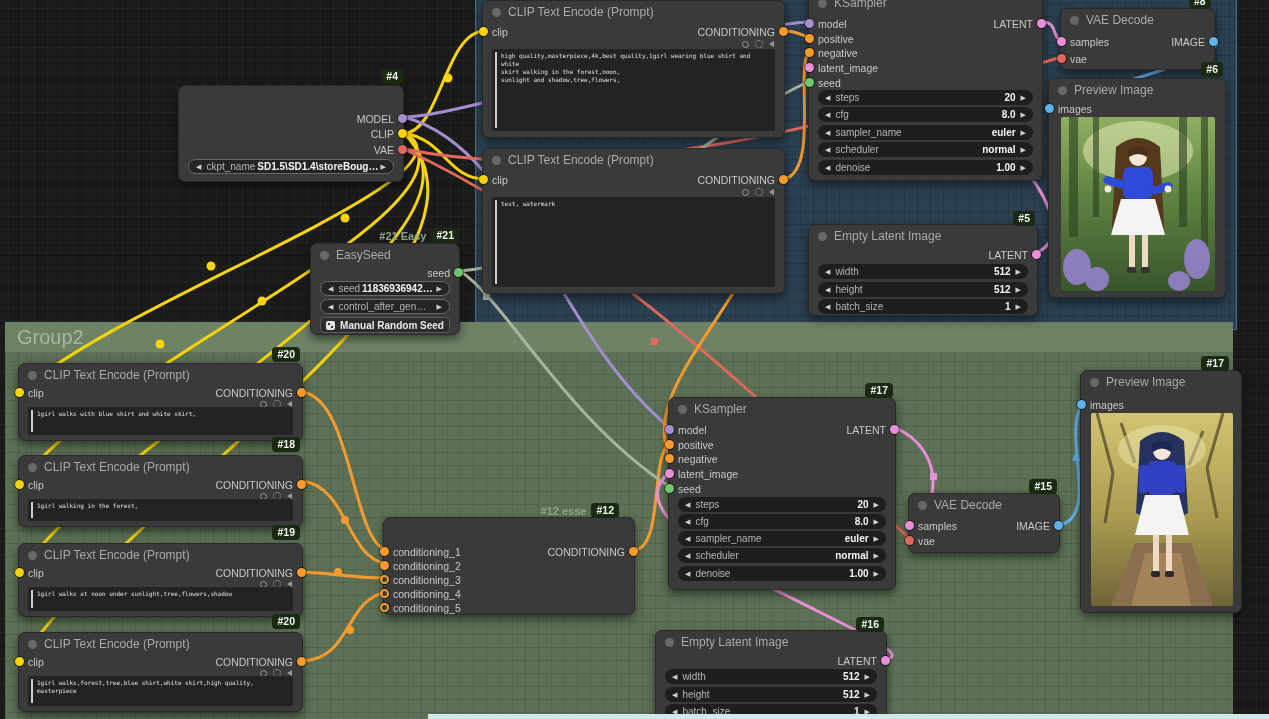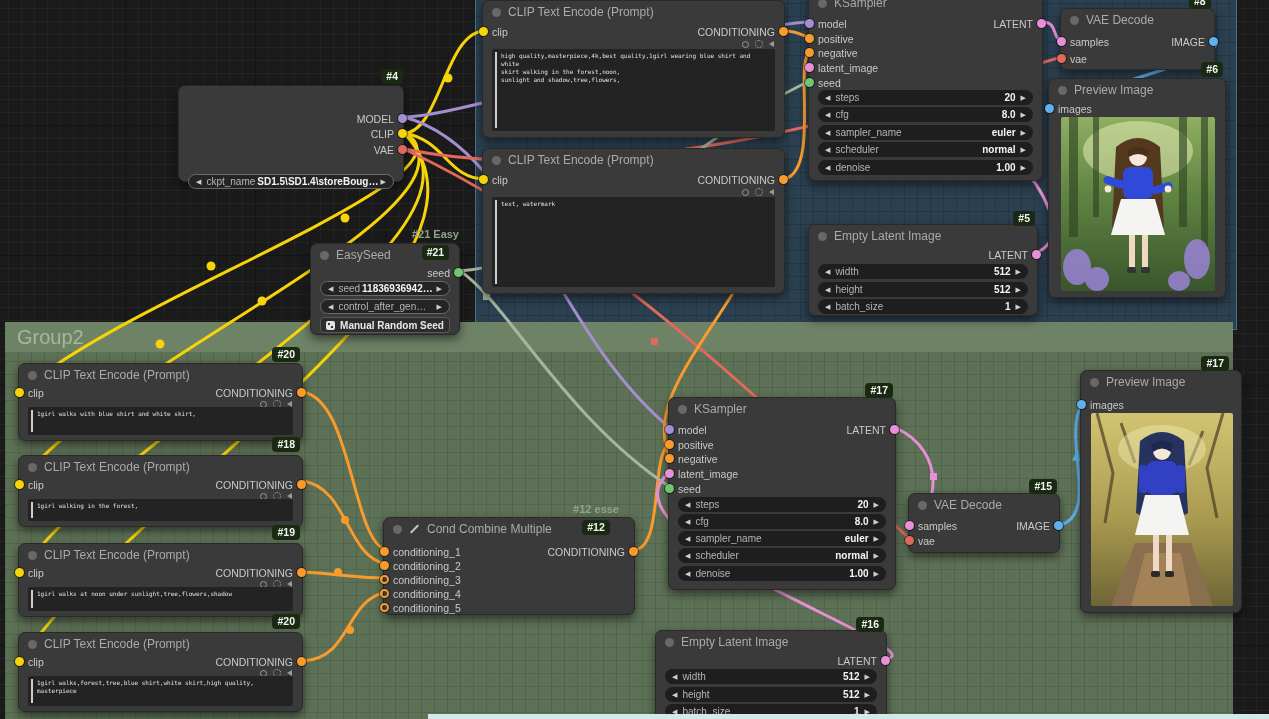--- a/index.html
+++ b/index.html
@@ -47,21 +47,21 @@
   .wbtn{position:absolute;left:9px;right:9px;height:16px;background:#2d2d2d;border:1px solid #595959;
     border-radius:4px;display:flex;align-items:center;justify-content:center;gap:5px;
     font-size:10px;font-weight:bold;color:#e9e9e9;box-sizing:border-box;}
   .ta{position:absolute;left:9px;right:9px;background:#232323;border-radius:2px;
     font-family:"DejaVu Sans Mono",monospace;font-size:6px;line-height:8px;color:#e2e2e2;
     padding:3px 4px 3px 9px;white-space:pre-wrap;box-sizing:border-box;overflow:hidden;}
   .ta::before{content:"";position:absolute;left:3px;top:3px;bottom:3px;width:2px;background:#cdcdcd;}
   .badge{position:absolute;background:#1a2a12;color:#f2f2f2;font-size:10.5px;font-weight:bold;
     line-height:15px;padding:0 5px;border-radius:4px;white-space:nowrap;z-index:4;}
   .extlabel{position:absolute;font-size:11px;font-weight:bold;color:#8ea487;white-space:nowrap;z-index:4;
-    display:flex;gap:5px;align-items:center;flex-direction:column;}
+    display:flex;gap:5px;align-items:center;}
   .icons{position:absolute;right:10px;display:flex;gap:6px;align-items:center;height:8px;}
   .ic-c{width:5px;height:5px;border:1px solid #9a9a9a;border-radius:50%;}
   .ic-g{width:6px;height:6px;border:1.5px dotted #a5a5a5;border-radius:50%;}
   .ic-s{width:0;height:0;border-top:3px solid transparent;border-bottom:3px solid transparent;border-right:5px solid #9a9a9a;}
   .ic-p{width:11px;height:2px;background:#c5c5c5;border-radius:1px;transform:rotate(-45deg);flex:none;}
   .ic-d{width:9px;height:9px;border-radius:2px;background:#e3e3e3;position:relative;flex:none;}
   .ic-d::after{content:"";position:absolute;inset:0;
     background:radial-gradient(circle at 3px 3px,#333 1px,transparent 1.4px),
                radial-gradient(circle at 6px 6px,#333 1px,transparent 1.4px);}
   .imgbox{position:absolute;border-radius:2px;overflow:hidden;}
@@ -132,21 +132,21 @@
       <i class="pdot out" style="background:#a48ed0;"></i>
     </div>
     <div class="prow right" style="top:41px;">
       <span>CLIP</span>
       <i class="pdot out" style="background:#f7d408;"></i>
     </div>
     <div class="prow right" style="top:57px;">
       <span>VAE</span>
       <i class="pdot out" style="background:#e0695c;"></i>
     </div>
-    <div class="widget bordered" style="top:88px;">
+    <div class="widget bordered" style="top:73px;">
       <span class="warr">◀</span>
       <span class="wname">ckpt_name</span>
       <span class="wval left">SD1.5\SD1.4\storeBoughtGy...</span>
       <span class="warr">▶</span>
     </div>
   </div>
 
   <div class="node" style="left:482px;top:0px;width:303px;height:138px;">
     <div class="ntitle">
       <span class="tdot"></span>
@@ -470,25 +470,20 @@
     </div>
     <div class="ta" style="top:43px;bottom:5px;">1girl walks,forest,tree,blue shirt,white skirt,high quality,
 masterpiece</div>
   </div>
 
   <div class="node" style="left:383px;top:517px;width:252px;height:98px;">
     <div class="extlabel" style="right:15px;top:-15px;">
       <span>#12 esse</span>
       <span class="badge" style="position:static;">#12</span>
     </div>
-    <div class="ntitle">
-      <span class="tdot"></span>
-      <i class="ic-p"></i>
-      <span>Cond Combine Multiple</span>
-    </div>
     <div class="prow" style="top:27px;">
       <i class="pdot in" style="background:#f89b2c;"></i>
       <span>conditioning_1</span>
     </div>
     <div class="prow right" style="top:27px;">
       <span>CONDITIONING</span>
       <i class="pdot out" style="background:#f89b2c;"></i>
     </div>
     <div class="prow" style="top:41px;">
       <i class="pdot in" style="background:#f89b2c;"></i>

